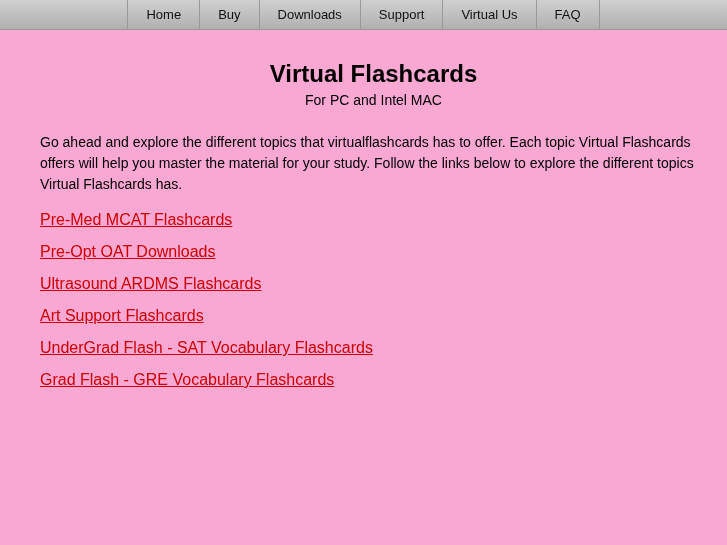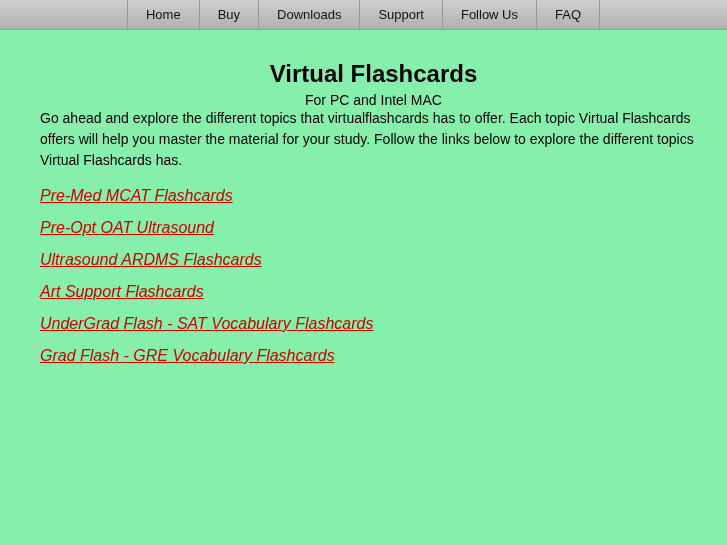--- a/index.html
+++ b/index.html
@@ -37,82 +37,82 @@
       border-right: 1px solid #999;
       text-decoration: none;
     }
 
     .nav-item:first-child {
       border-left: 1px solid #999;
     }
 
     
     .main-content {
-      background-color: #86efac;
+      background-color: #f9a8d4;
       padding: 30px 20px 30px 40px;
       min-height: 515px;
     }
 
     .page-title {
       text-align: center;
       font-size: 24px;
       font-weight: bold;
       margin-bottom: 4px;
       color: #000;
     }
 
     .page-subtitle {
       text-align: center;
       font-size: 14px;
       color: #000;
+      margin-bottom: 24px;
     }
 
     .intro-text {
       font-size: 14px;
       line-height: 1.5;
       margin-bottom: 16px;
       color: #000;
     }
 
     .links-section {
       margin-top: 10px;
-      font-style: italic;
     }
 
     .flashcard-link {
       display: block;
       color: #cc0000;
       text-decoration: underline;
       font-size: 16px;
       margin-bottom: 14px;
       cursor: pointer;
     }
   </style>
 </head>
 <body>
 
 <nav>
 <a class="nav-item">Home</a>
     <a class="nav-item">Buy</a>
     <a class="nav-item">Downloads</a>
     <a class="nav-item">Support</a>
-    <a class="nav-item">Follow Us</a>
+    <a class="nav-item">Virtual Us</a>
     <a class="nav-item">FAQ</a>
   </nav>
 
 <div class="main-content">
 
   <h1 class="page-title">Virtual Flashcards</h1>
   <p class="page-subtitle">For PC and Intel MAC</p>
 
 
   <p class="intro-text">Go ahead and explore the different topics that virtualflashcards has to offer. Each topic Virtual Flashcards offers will help you master the material for your study. Follow the links below to explore the different topics Virtual Flashcards has.</p>
 
   <div class="links-section">
   <a class="flashcard-link">Pre-Med MCAT Flashcards</a>
-      <a class="flashcard-link">Pre-Opt OAT Ultrasound</a>
+      <a class="flashcard-link">Pre-Opt OAT Downloads</a>
       <a class="flashcard-link">Ultrasound ARDMS Flashcards</a>
       <a class="flashcard-link">Art Support Flashcards</a>
       <a class="flashcard-link">UnderGrad Flash - SAT Vocabulary Flashcards</a>
       <a class="flashcard-link">Grad Flash - GRE Vocabulary Flashcards</a>
     </div>
 
 </div>
 
 </body></html>

